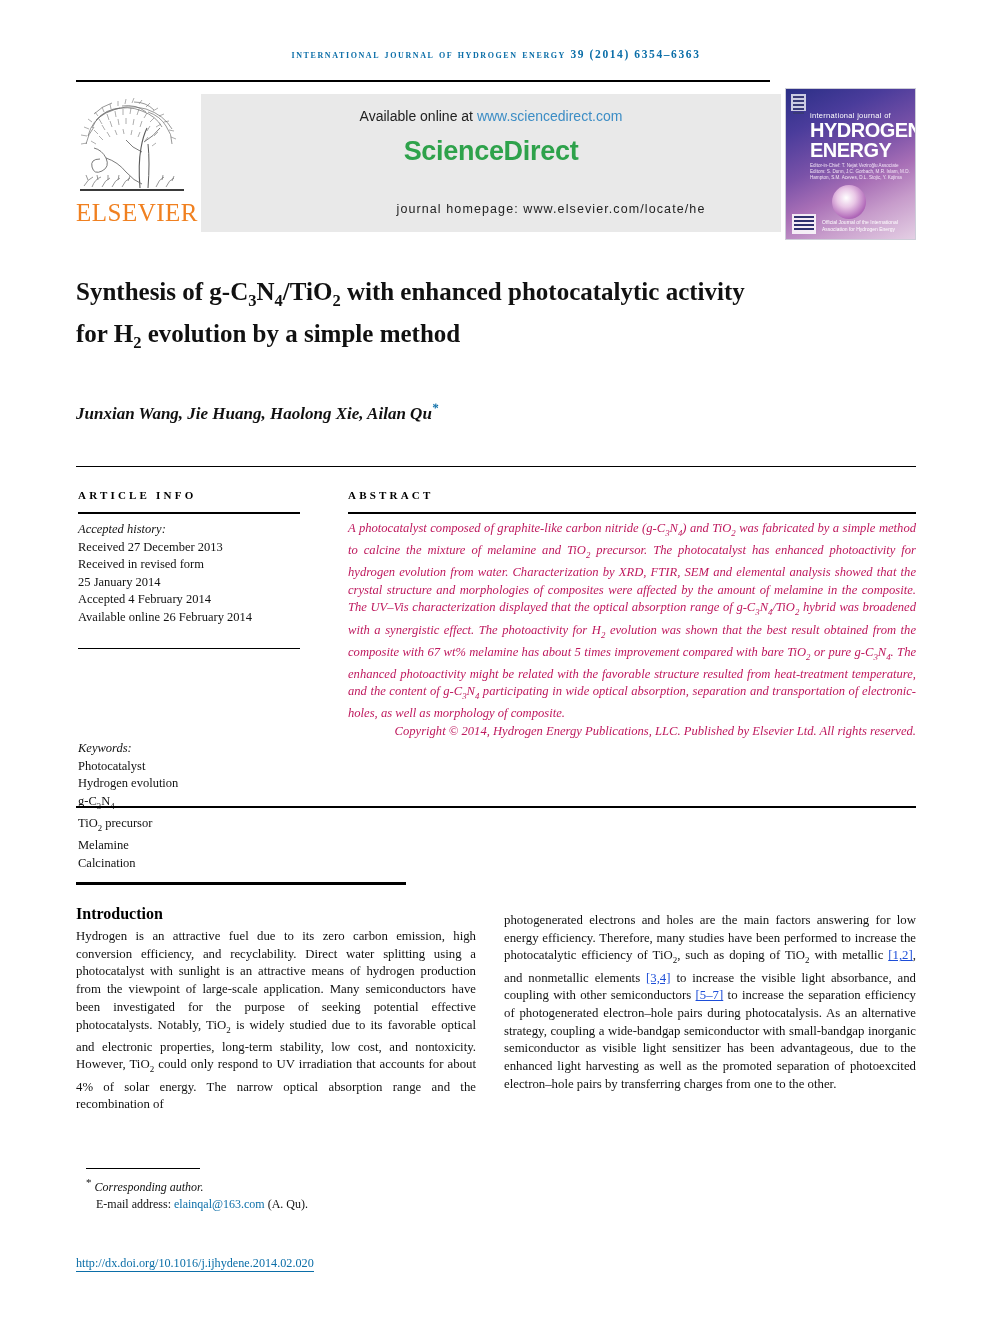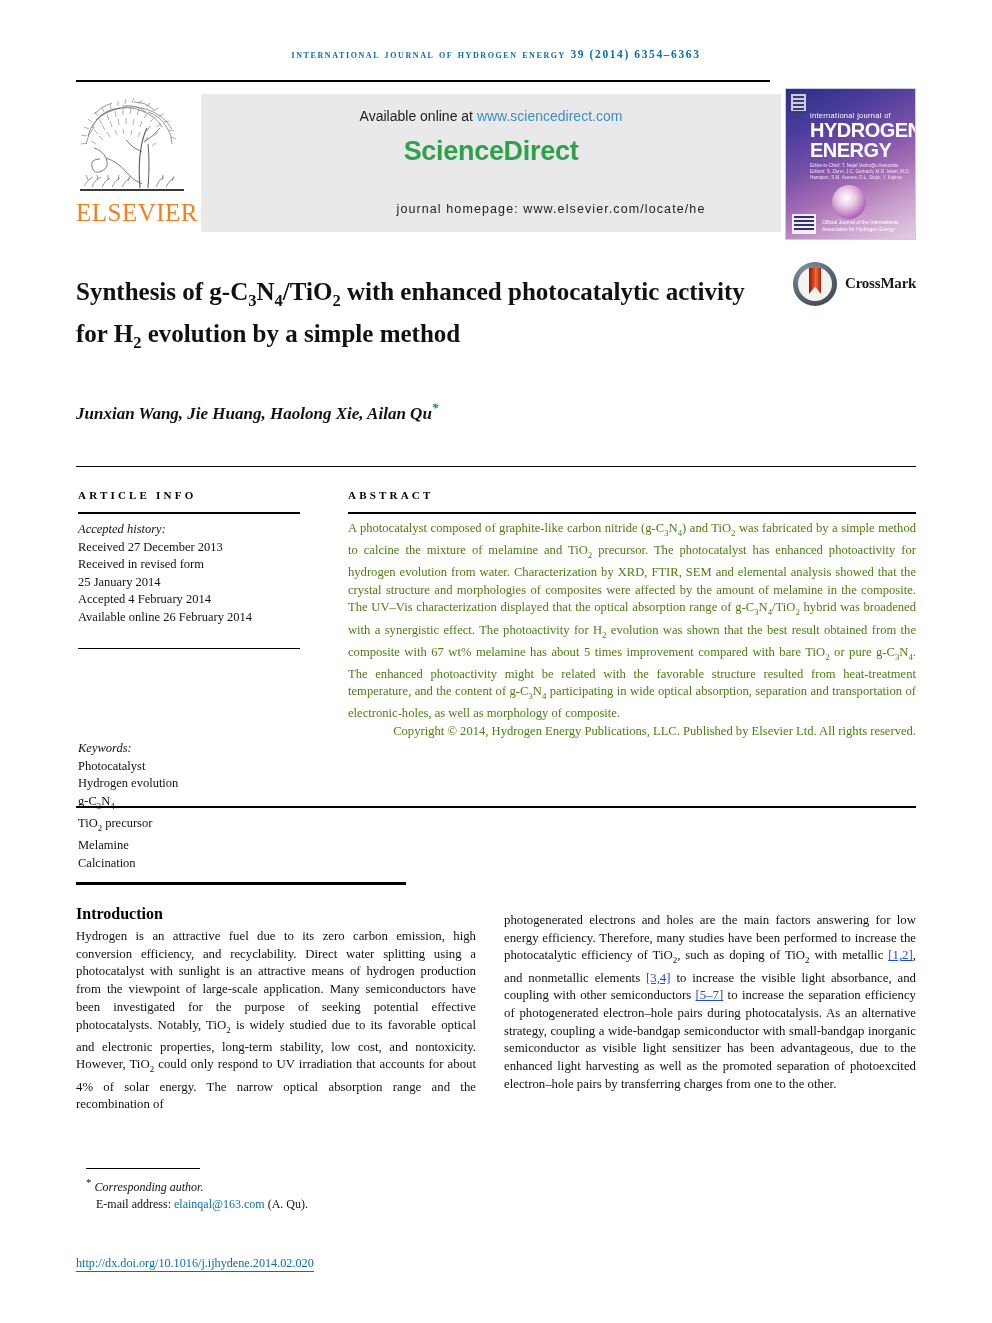--- a/index.html
+++ b/index.html
@@ -305,21 +305,22 @@
 
   .abstract {
     position: absolute;
     left: 348px; top: 520px;
     width: 568px;
     font-family: "Liberation Serif", serif;
     font-size: 12.6px;
     line-height: 17.6px;
     text-align: justify;
     text-justify: inter-word;
-    color: #4d7c0f;
+    color: #be185d;
+    font-style: italic;
   }
   .abstract p { margin: 0; }
   .abstract .copyright { text-align: right; }
   .abstract sub { font-size: 0.7em; }
 
   
   .intro-rule {
     position: absolute;
     left: 76px; top: 882px;
     width: 330px;
@@ -469,28 +470,20 @@
           <i></i>
           <i></i>
           <i></i>
         </div>
       <div class="cover-foot-txt">Official Journal of the International Association for Hydrogen Energy</div>
     </div>
   </div>
 
   <h1 class="title"><span>Synthesis of g-C</span><sub>3</sub><span>N</span><sub>4</sub><span>/TiO</span><sub>2</sub><span> with enhanced photocatalytic activity for H</span><sub>2</sub><span> evolution by a simple method</span></h1>
 
-  <div class="crossmark">
-    <div class="cm-circle">
-      <div class="cm-inner">
-        <div class="cm-ribbon"></div>
-      </div>
-    </div>
-    <div class="cm-label">CrossMark</div>
-  </div>
 
   <div class="authors"><span>Junxian Wang, Jie Huang, Haolong Xie, Ailan Qu</span><span class="star">*</span></div>
   <div class="rule-after-authors"></div>
 
   <div class="sec-head" id="article-info-head">ARTICLE INFO</div>
   <div class="rule-ai"></div>
 
   <div class="ai-block" id="article-history">
     <div class="ai-label">Accepted history:</div>
     <div>Received 27 December 2013</div>

